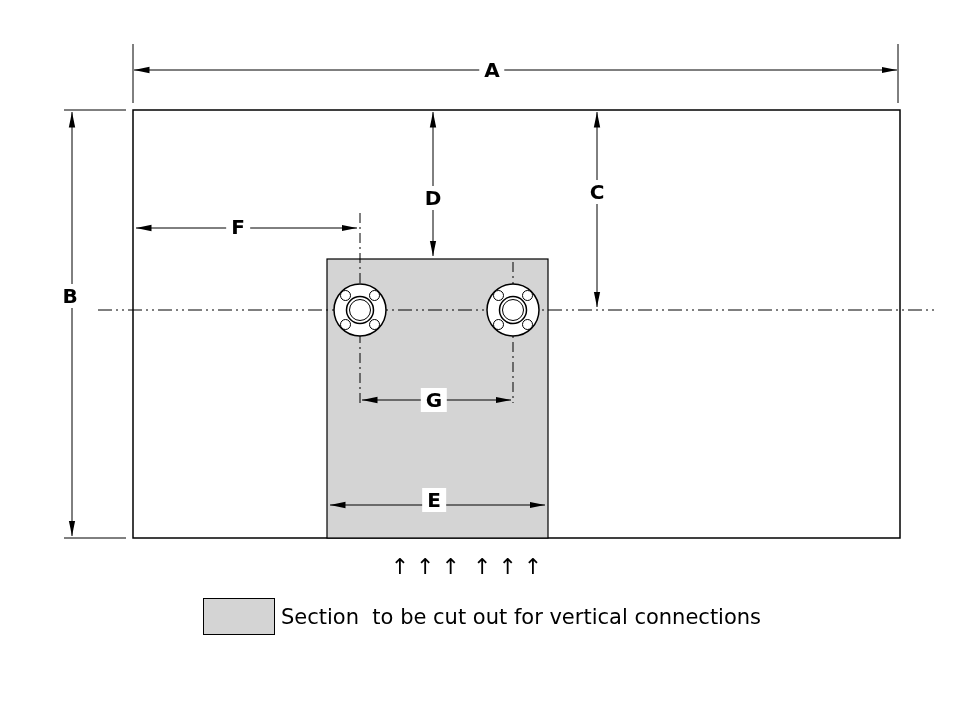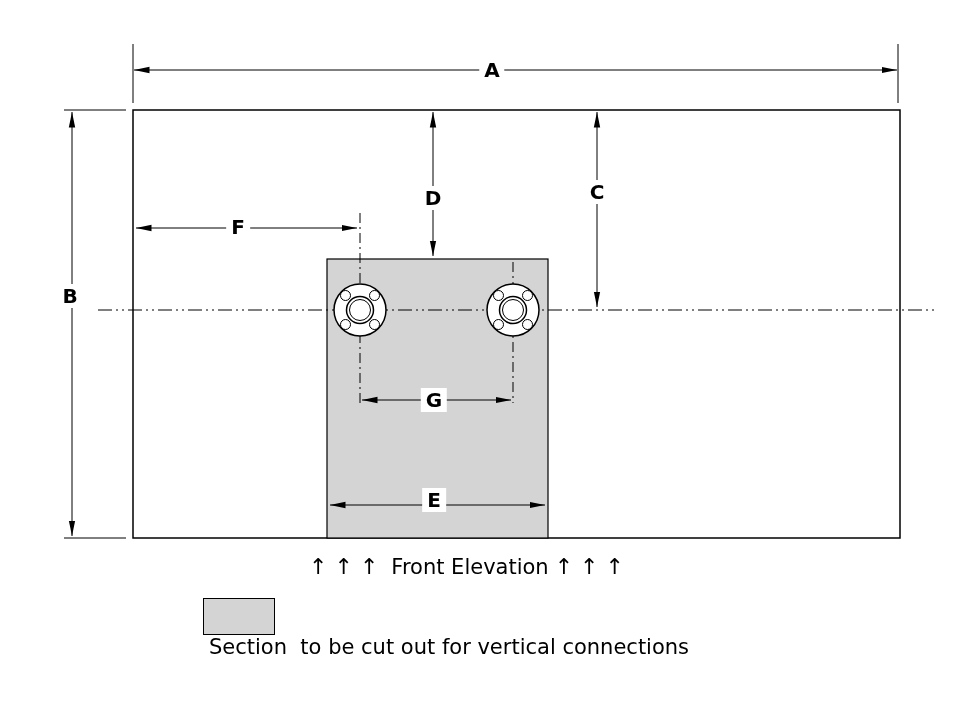--- a/index.html
+++ b/index.html
@@ -45,22 +45,21 @@
   }
   .caption .arrows {
     letter-spacing: 7px;
     font-size: 22px;
   }
   .legend {
     position: absolute;
     left: 203px;
     top: 598px;
     display: flex;
-    align-items: flex-start;
-    flex-direction: column;
+    align-items: center;
   }
   .legend-swatch {
     width: 72px;
     height: 37px;
     background: #d4d4d4;
     border: 1px solid #000000;
     box-sizing: border-box;
   }
   .legend-text {
     margin-left: 6px;
@@ -137,21 +136,20 @@
   <span class="dim-label" style="left:492px; top:70px;">A</span>
   <span class="dim-label" style="left:70px; top:296px;">B</span>
   <span class="dim-label" style="left:597px; top:192px;">C</span>
   <span class="dim-label" style="left:433px; top:198px;">D</span>
   <span class="dim-label" style="left:238px; top:227px;">F</span>
   <span class="dim-label" style="left:434px; top:400px;">G</span>
   <span class="dim-label" style="left:434px; top:500px;">E</span>
 
   <div class="caption">
     <span class="arrows">↑↑↑</span>
-    <span>Front Elevation</span>
     <span class="arrows">↑↑↑</span>
   </div>
 
   <div class="legend">
     <div class="legend-swatch"></div>
     <span class="legend-text">Section  to be cut out for vertical connections</span>
   </div>
 
 </div>
 

